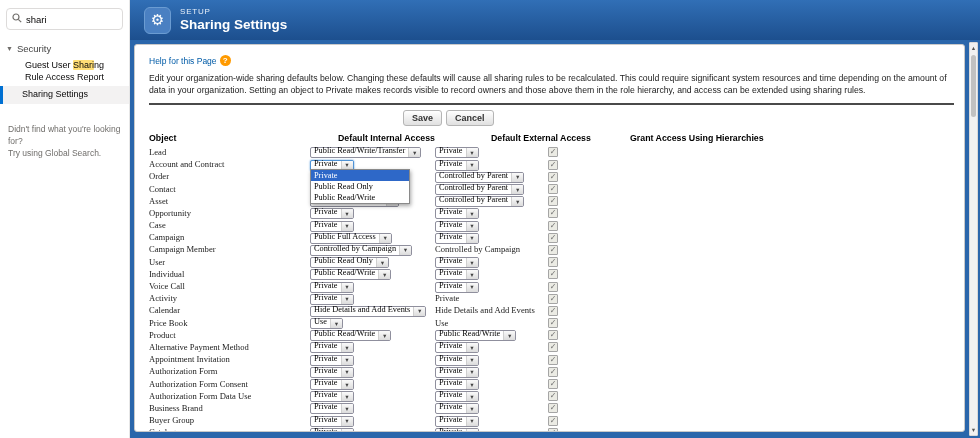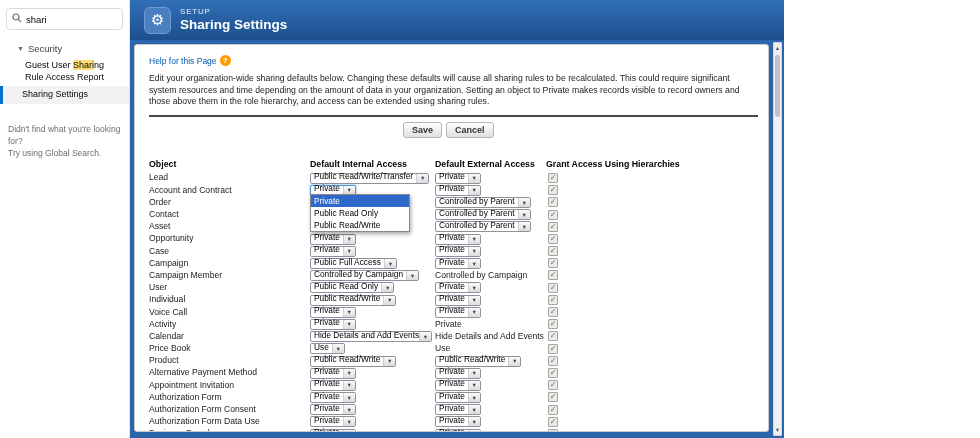--- a/index.html
+++ b/index.html
@@ -1,25 +1,25 @@
 <!DOCTYPE html>
 <html><head>
 <meta charset="utf-8">
 <style>
   * { margin:0; padding:0; box-sizing:border-box; }
   html,body { width:980px; height:438px; overflow:hidden; }
   body { font-family:"Liberation Sans", sans-serif; background:#ffffff; }
 
-  .app { width:784px; height:438px; display:flex; position:relative; background:#fff; }
+  .app { width:980px; height:438px; display:flex; position:relative; background:#fff; }
 
   
   .sidebar { width:130px; flex:none; background:#fff; padding-top:6px; font-size:9px; color:#080707; border-right:1px solid #e6e6e6; }
   .searchbox { margin:2px 6px 10px 6px; height:22px; border:1px solid #dddbda; border-radius:4px; display:flex; align-items:center; gap:4px; padding:0 5px; background:#fff; }
   .searchbox input { border:none; outline:none; width:100%; font-size:9.5px; font-family:"Liberation Sans",sans-serif; color:#080707; background:transparent; }
-  .sb-section { display:flex; align-items:center; gap:4px; padding:3px 17px; color:#444; font-size:9.5px; cursor:pointer; }
+  .sb-section { display:flex; align-items:center; gap:4px; padding:3px 6px; color:#444; font-size:9.5px; cursor:pointer; }
   .chev { font-size:7px; color:#706e6b; }
   .sb-item { padding:3px 6px 3px 22px; line-height:1.3; cursor:pointer; border-left:3px solid transparent; }
   .sb-item.selected { border-left:3px solid #0070d2; background:#f3f2f2; padding-left:19px; }
   .hl { background:#ffde75; border-radius:1px; }
   .sb-footer { margin-top:16px; padding:4px 8px; color:#706e6b; font-size:8.5px; line-height:1.4; }
 
   
   .main { flex:1; display:flex; flex-direction:column; background:#2a66ab; position:relative; min-width:0; }
   .setup-header { height:40px; flex:none; background:linear-gradient(180deg,#316fb6 0%,#1d4f8e 100%); display:flex; align-items:center; gap:9px; padding:0 14px; }
   .setup-icon { width:27px; height:27px; border-radius:6px; background:#4a80c2; border:1px solid #6b9cd2; color:#fff; display:flex; align-items:center; justify-content:center; font-size:15px; flex:none; }
@@ -33,22 +33,22 @@
   .card-head { display:flex; justify-content:space-between; align-items:flex-start; }
   .page-title { font-size:15px; font-weight:bold; color:#222; }
   .help-link { display:flex; align-items:center; gap:3px; font-size:8.5px; color:#015ba7; cursor:pointer; white-space:nowrap; margin-top:2px;justify-content:flex-end; }
   .help-q { width:11px; height:11px; border-radius:50%; background:#ff9a00; color:#fff; font-size:8px; font-weight:bold; text-align:center; line-height:11px; }
   .desc { margin-top:7px; font-size:8.7px; line-height:1.35; color:#222; padding-right:6px; }
   .rule { border-top:2px solid #4a4a4a; margin-top:7px; }
   .btnrow { display:flex; gap:4px; margin:5px 0 4px 238px;padding-left:16px; }
   .btn { font-size:9px; font-weight:bold; color:#333; background:linear-gradient(#ffffff,#e0e0e0); border:1px solid #b5b5b5; border-radius:3px; padding:2px 8px; cursor:pointer; font-family:"Liberation Sans",sans-serif; }
 
   .thead, .trow { display:grid; grid-template-columns:161px 125px 111px 1fr; align-items:center; }
-  .thead { font-size:8.8px; font-weight:bold; color:#000; margin-top:19px; height:14px; }
-  .trow { height:12.2px; font-size:8.6px; color:#222; }
+  .thead { font-size:8.8px; font-weight:bold; color:#000; margin-top:5px; height:14px;gap:28px; }
+  .trow { height:12.2px; font-size:8.6px; color:#222;font-family:Liberation Serif, serif; }
   .c-obj { white-space:nowrap; overflow:hidden; }
   .c-acc { position:relative; white-space:nowrap; }
   .c-hier { padding-left:2px; }
 
   .sel { position:relative; display:inline-flex; align-items:center; height:11px; border:1px solid #8f8f9d; border-radius:2px; background:#fff; font-size:8.3px; color:#000; padding:0 15px 4px 3px; cursor:pointer; max-width:122px; }
   .sel.focus { border-color:#4f93d6; box-shadow:0 0 2px #4f93d6; }
   .sel .arr { position:absolute; right:0; top:0; bottom:0; width:12px; display:flex; align-items:center; justify-content:center; font-size:5.5px; color:#444; background:linear-gradient(#fafafa,#dcdcdc); border-left:1px solid #cfcfcf; border-radius:0 1px 1px 0; }
   .txtv { font-size:8.6px; color:#222; }
 
   .cbx { display:inline-flex; align-items:center; justify-content:center; width:10px; height:10px; border:1px solid #a5a5a5; border-radius:1px; background:#ebebe4; color:#6f6f6f; font-size:8px; line-height:10px; }

